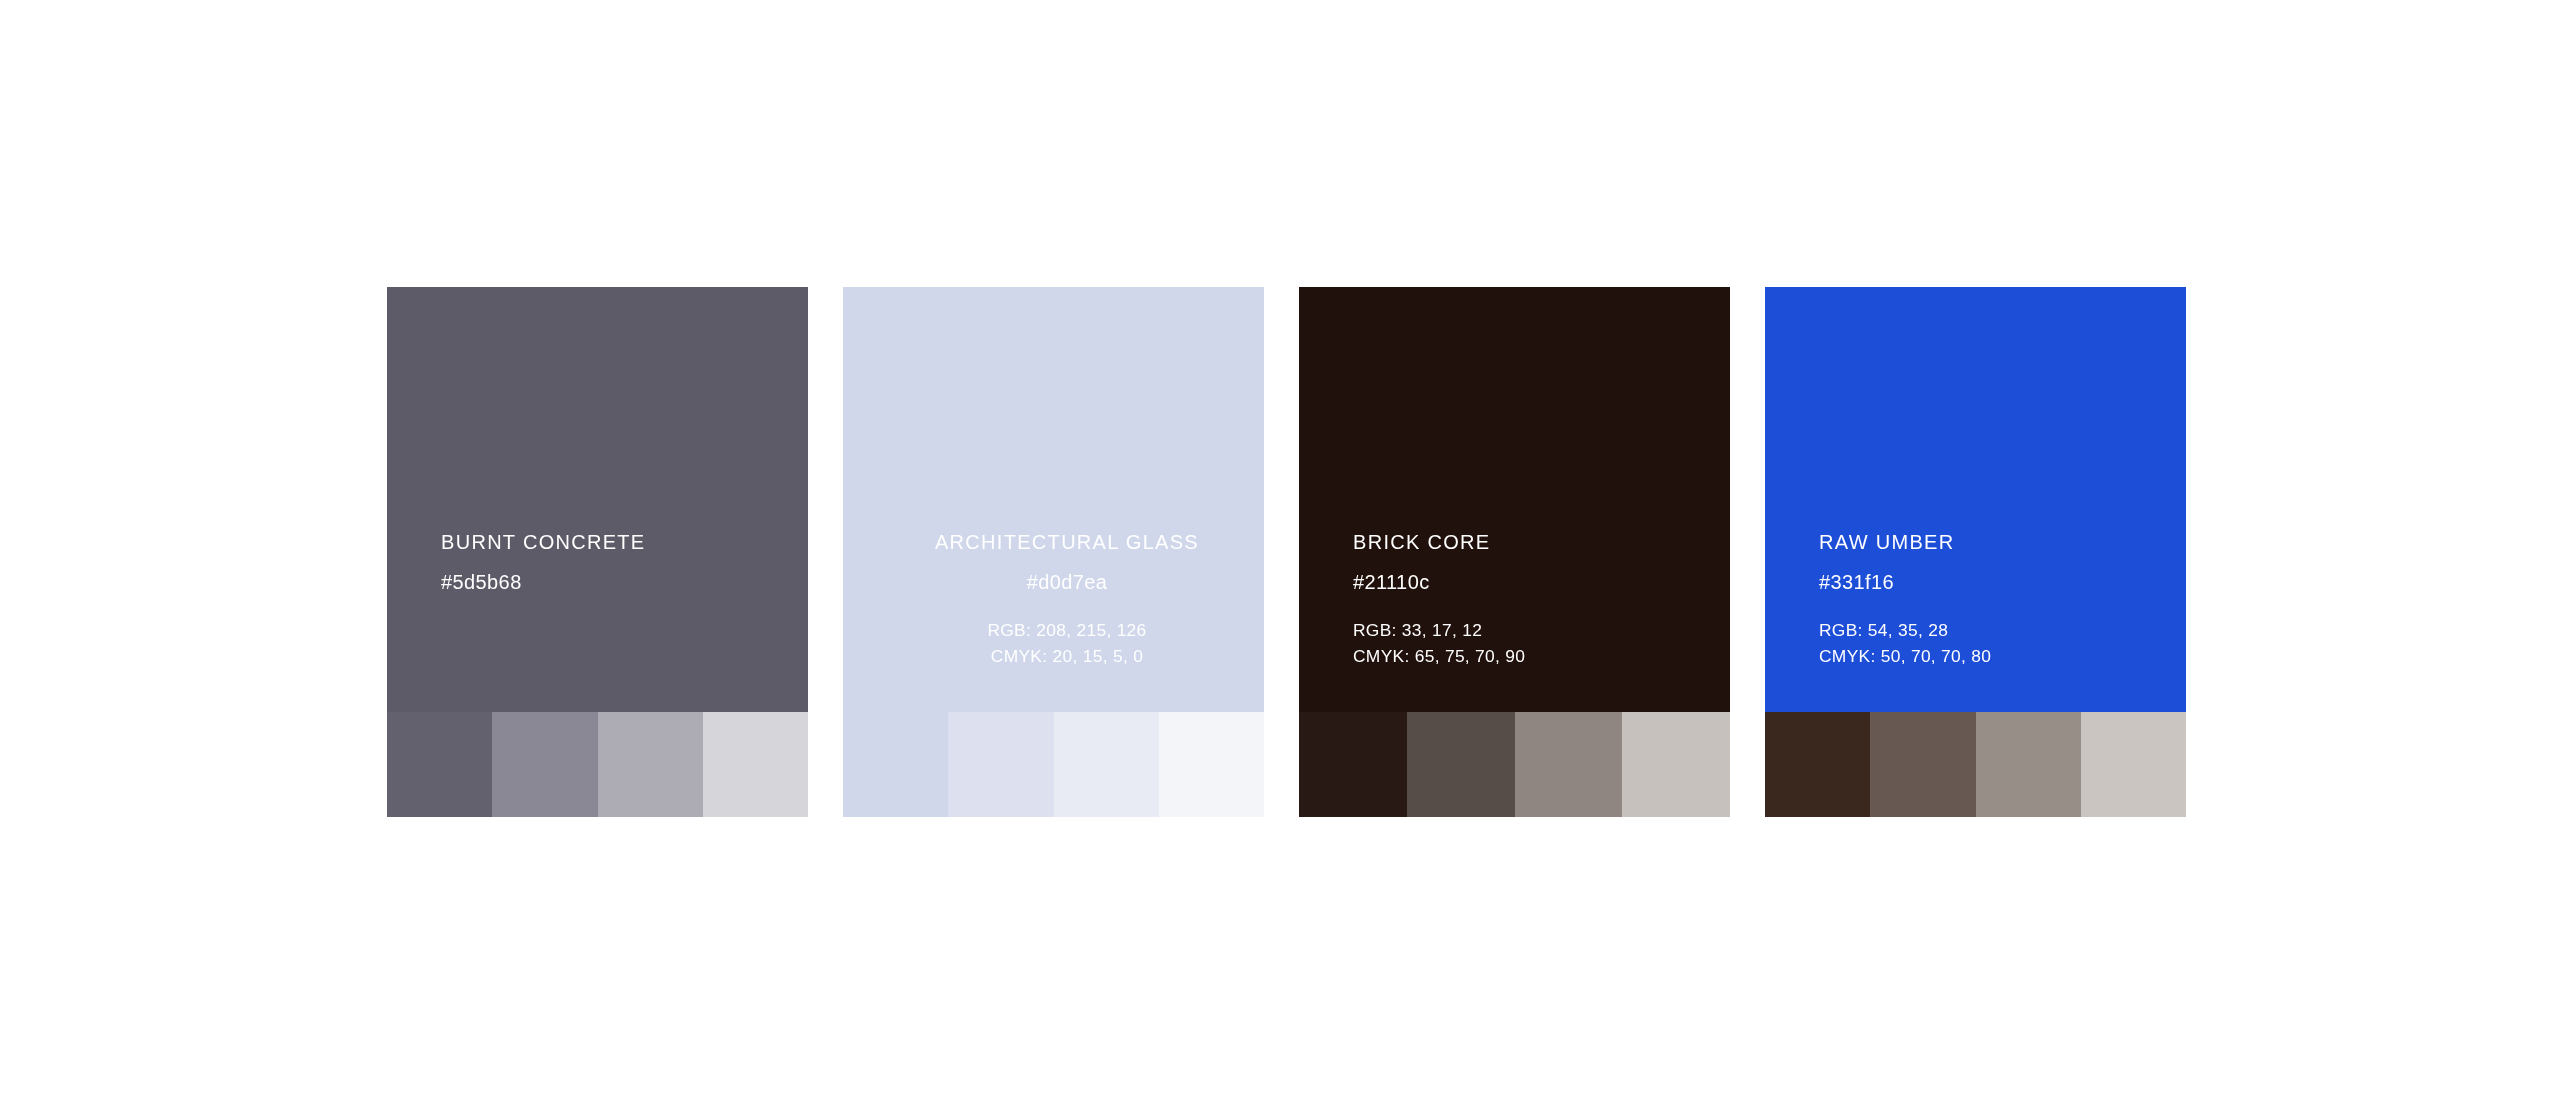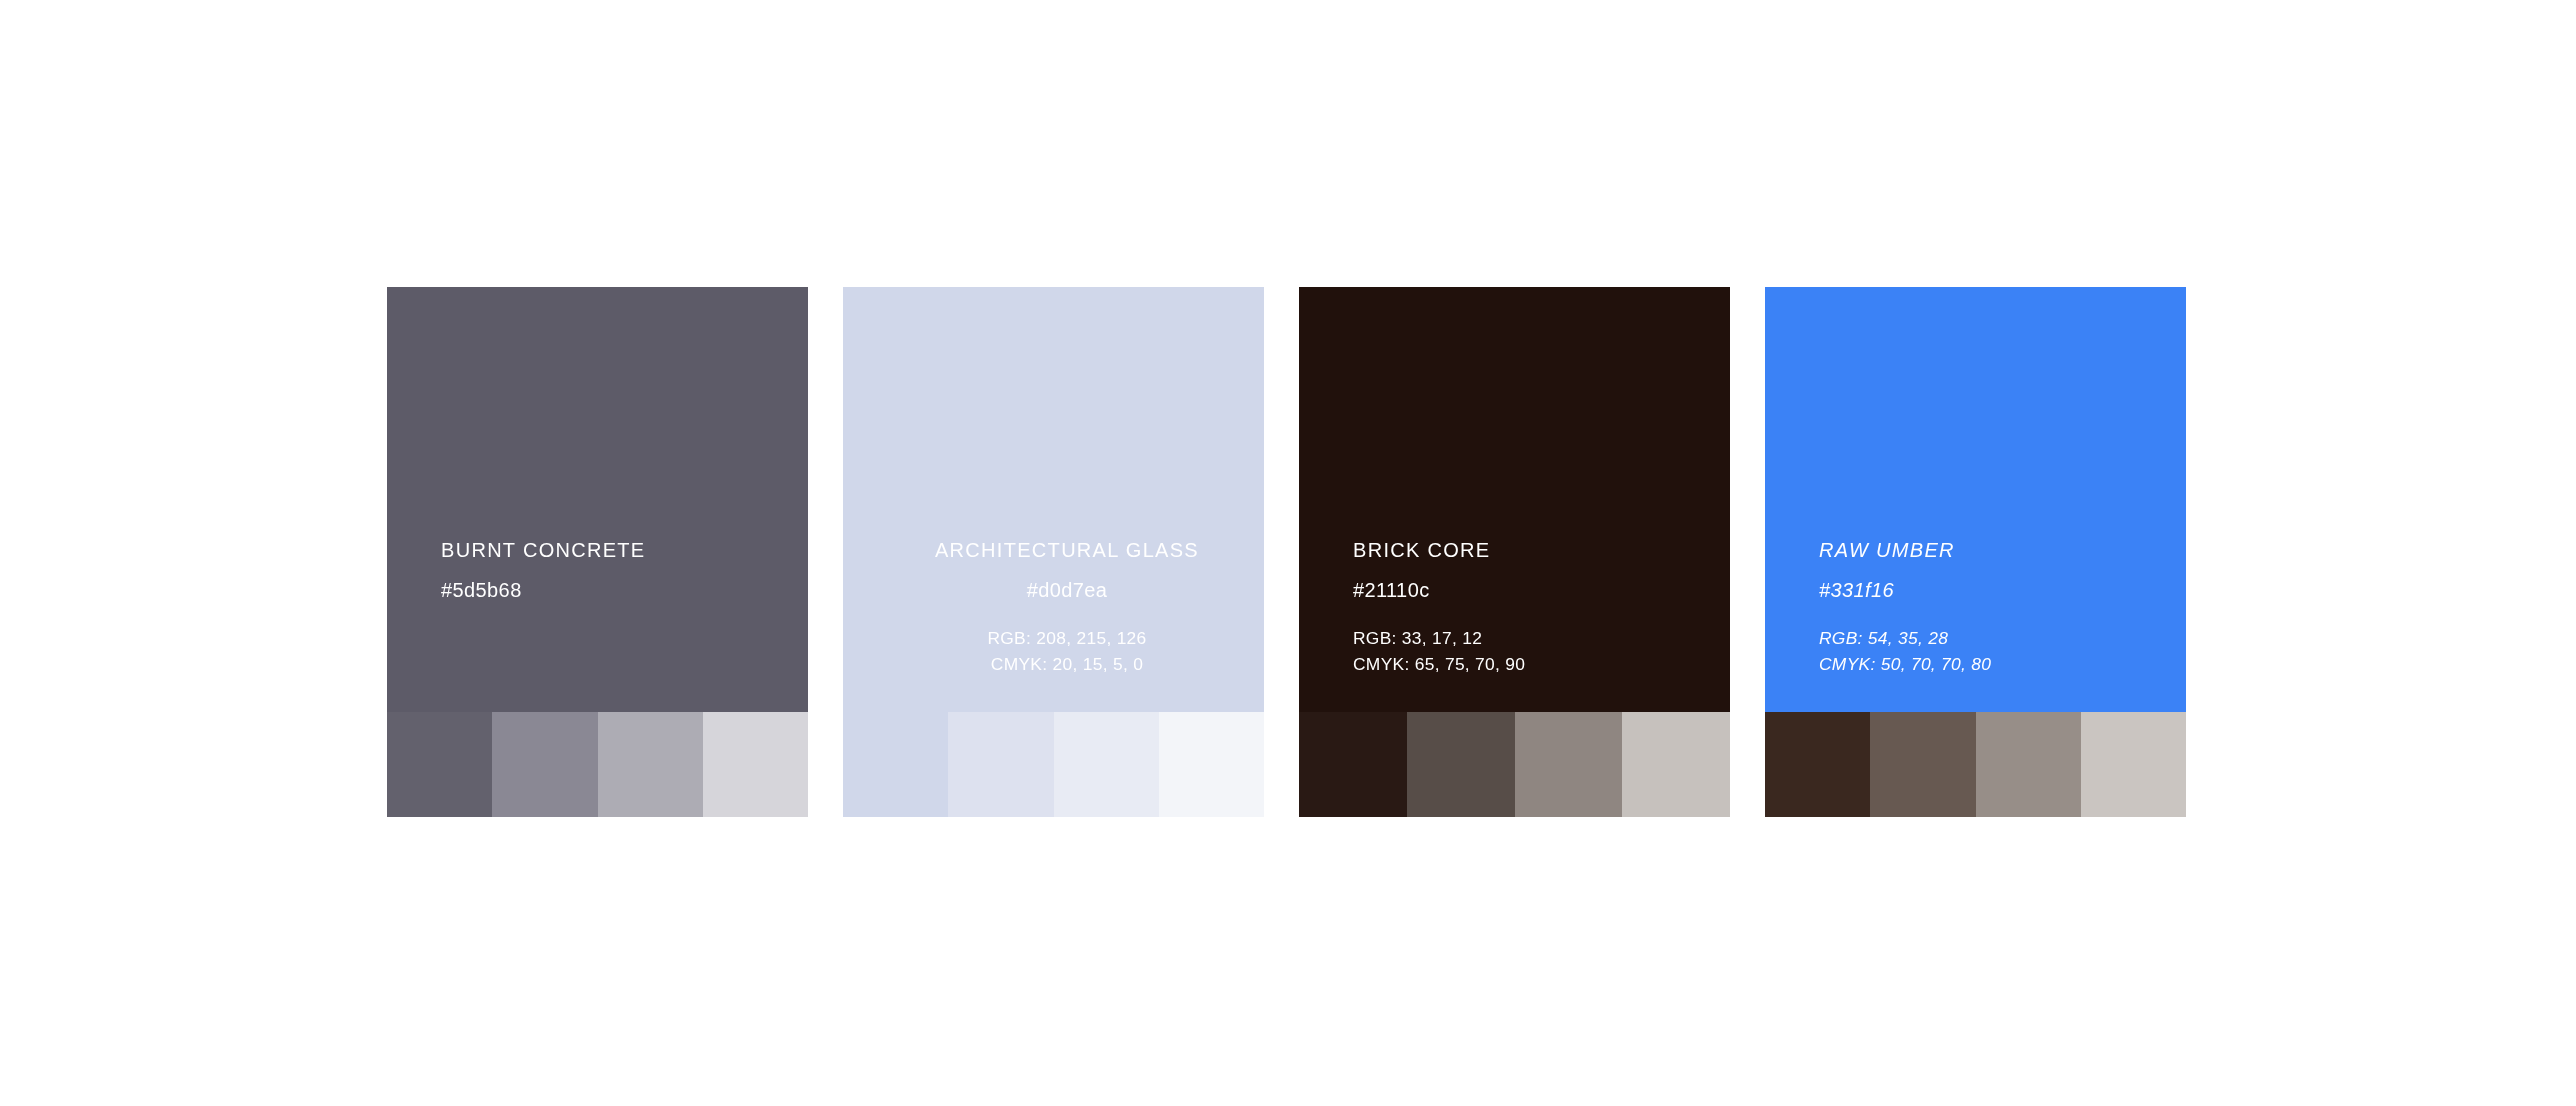--- a/index.html
+++ b/index.html
@@ -31,21 +31,21 @@
     height: 100%;
     display: flex;
     flex-direction: column;
     justify-content: flex-end;
     overflow: hidden;
   }
 
   .card-info {
     position: absolute;
     left: 54px;
-    top: 252px;
+    top: 244px;
     right: 27px;
     color: #ffffff;
   }
 
   .color-name {
     font-size: 20px;
     letter-spacing: 1.3px;
     font-weight: 400;
     line-height: 1.18;
     white-space: nowrap;
@@ -126,21 +126,21 @@
       </div>
     </div>
     <div class="tint-strip">
       <div class="tint-swatch" style="background: rgb(41, 25, 20);"></div>
       <div class="tint-swatch" style="background: rgb(87, 77, 72);"></div>
       <div class="tint-swatch" style="background: rgb(143, 134, 129);"></div>
       <div class="tint-swatch" style="background: rgb(198, 193, 189);"></div>
     </div>
   </div>
 
-  <div class="swatch-card" style="background: #3b82f6; font-style: italic;">
+  <div class="swatch-card" style="background: #1d4ed8;">
     <div class="card-info" style="color: rgb(255, 255, 255);">
       <div class="color-name">RAW UMBER</div>
       <div class="color-hex">#331f16</div>
       <div class="color-values">
         <div>RGB: 54, 35, 28</div>
         <div>CMYK: 50, 70, 70, 80</div>
       </div>
     </div>
     <div class="tint-strip">
       <div class="tint-swatch" style="background: rgb(58, 40, 31);"></div>

